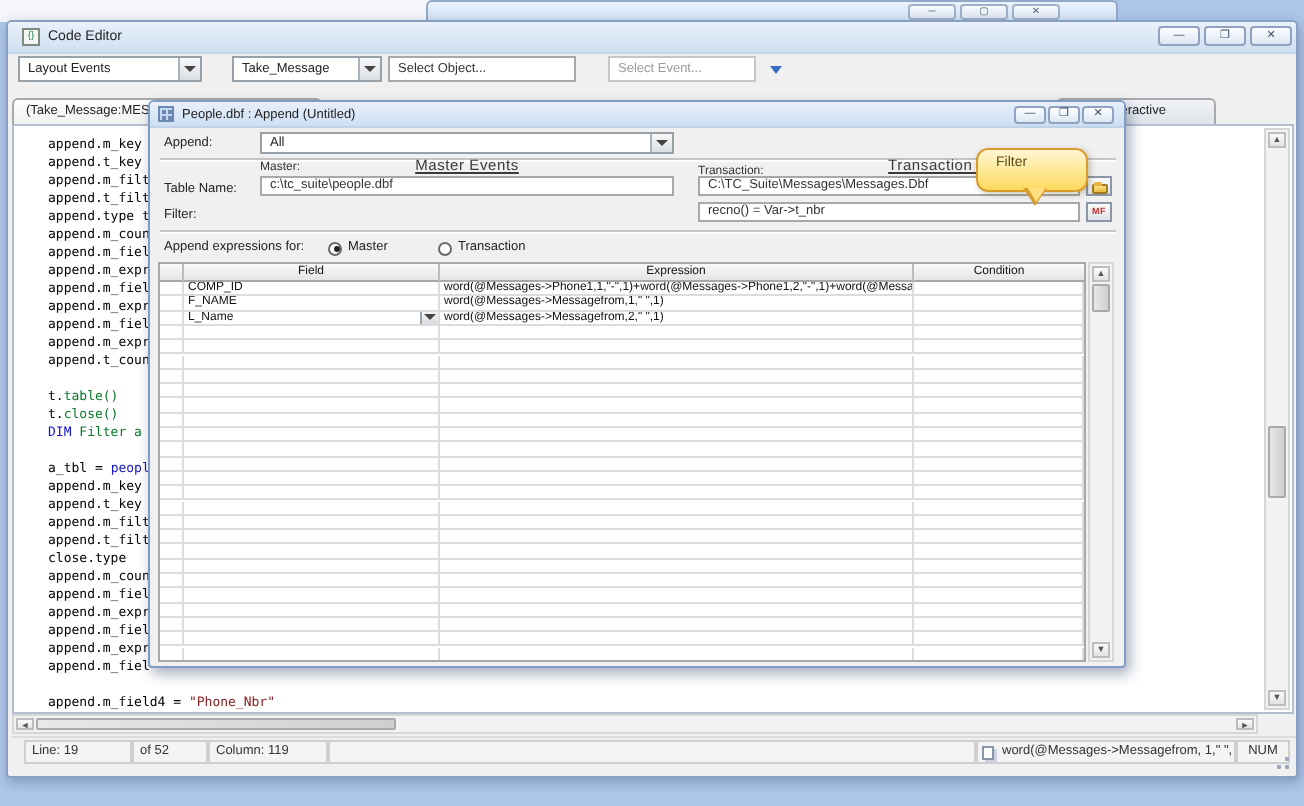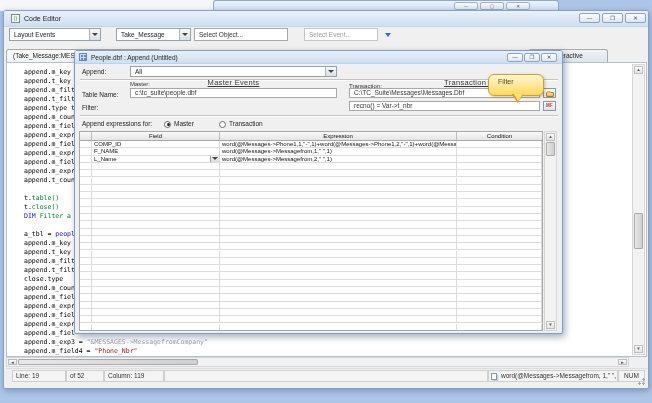--- a/index.html
+++ b/index.html
@@ -129,21 +129,20 @@
     </div>
 
     <div class="abs" style="left:0;top:37px;right:0;height:14px;">
       <div class="abs tab front" style="left:2px;top:1px;width:155px;height:13px;">(Take_Message:MESS</div>
       <div class="abs tab back" style="left:524px;top:1px;width:80px;height:13px;">Interactive</div>
     </div>
 
     <div class="abs editor" style="left:2px;top:51px;width:641px;height:295px;">
         <div class="cl" style="top: 293px;"><span class="c-d">append.m_exp4 = </span><span class="c-s">"&amp;MESSAGES-&gt;Phone1"</span></div>
         <div class="cl" style="top: 284px;"><span class="c-d">append.m_field4 = </span><span class="c-r">"Phone_Nbr"</span></div>
-        <div class="cl" style="top: 275px;"><span class="c-d">append.m_exp3 = </span><span class="c-s">"&amp;MESSAGES-&gt;MessagefromCompany"</span></div>
         <div class="cl" style="top: 266px;"><span class="c-d">append.m_fiel</span></div>
         <div class="cl" style="top: 257px;"><span class="c-d">append.m_expr</span></div>
         <div class="cl" style="top: 248px;"><span class="c-d">append.m_fiel</span></div>
         <div class="cl" style="top: 239px;"><span class="c-d">append.m_expr</span></div>
         <div class="cl" style="top: 230px;"><span class="c-d">append.m_fiel</span></div>
         <div class="cl" style="top: 221px;"><span class="c-d">append.m_coun</span></div>
         <div class="cl" style="top: 212px;"><span class="c-d">close.type</span></div>
         <div class="cl" style="top: 203px;"><span class="c-d">append.t_filt</span></div>
         <div class="cl" style="top: 194px;"><span class="c-d">append.m_filt</span></div>
         <div class="cl" style="top: 185px;"><span class="c-d">append.t_key</span></div>

